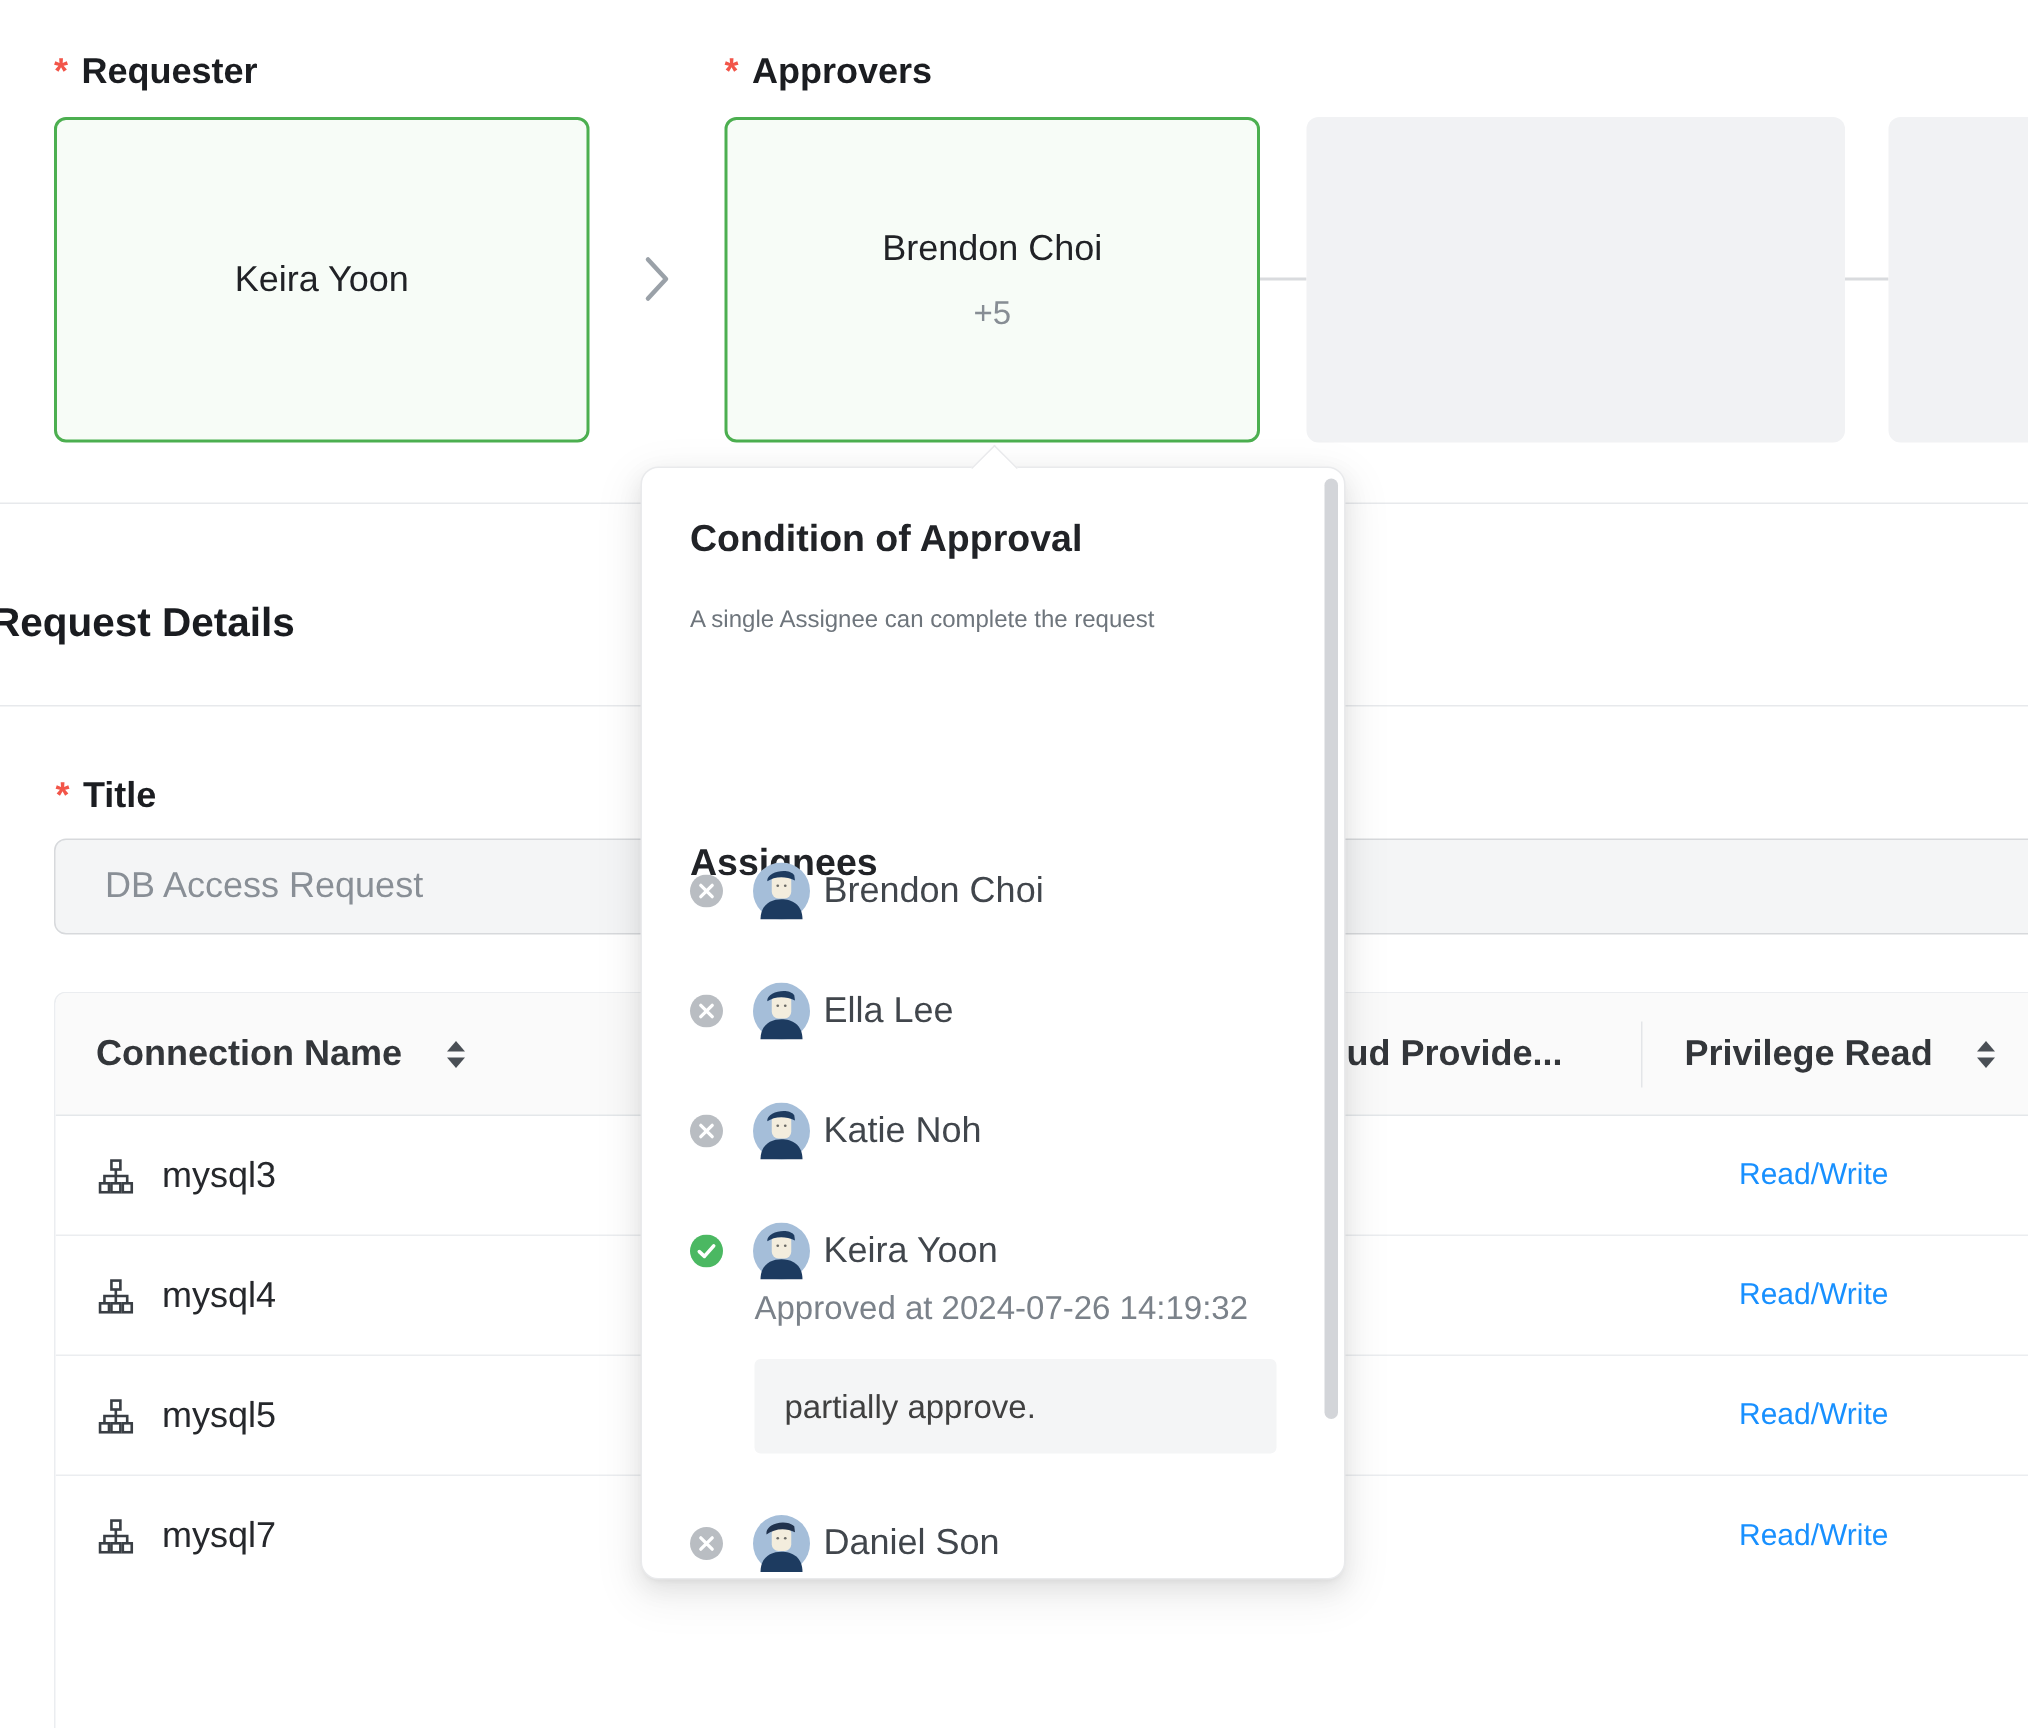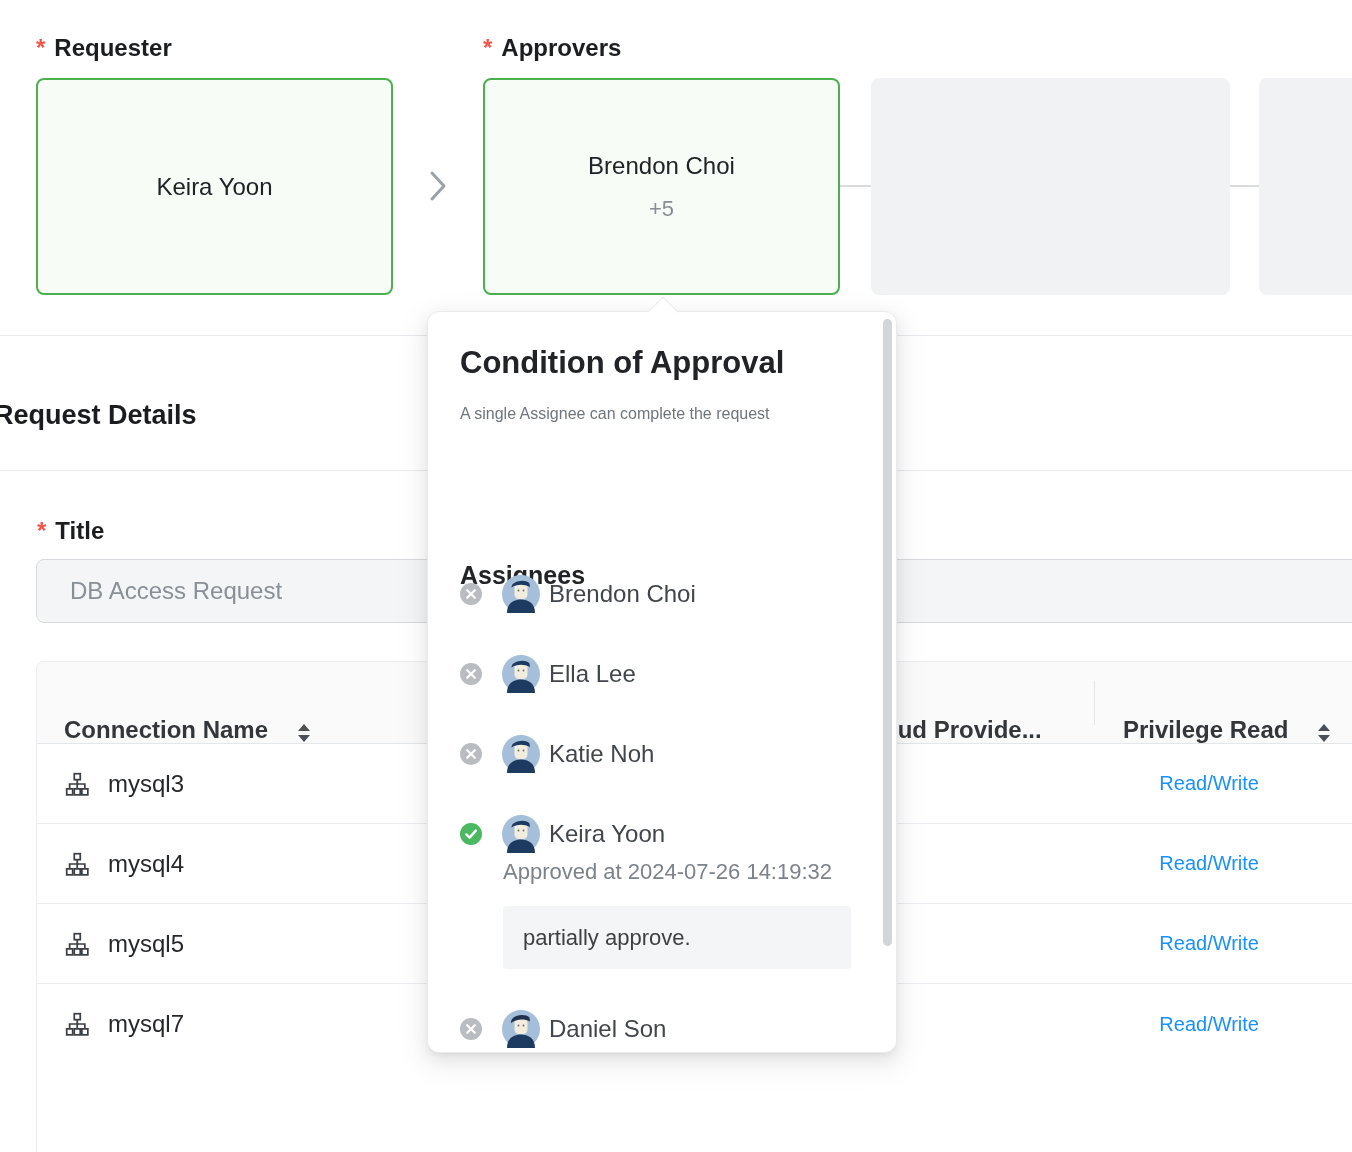--- a/index.html
+++ b/index.html
@@ -49,41 +49,41 @@
   
   .table {
     position:absolute; left:36px; top:661px; width:1320px; height:491px;
     border-left:1px solid #ebedf0; border-top:1px solid #ebedf0;
     border-radius:8px 0 0 0; overflow:hidden; background:#fff;
   }
   .thead {
     position:relative; height:82px; background:#fafafa; border-bottom:1px solid #e4e7ea;
     font-weight:700; color:#33363a; font-size:24px;
   }
-  .th { position:absolute; top:0; height:82px; display:flex; align-items:flex-end; gap:28px; }
+  .th { position:absolute; top:0; height:82px; display:flex; align-items:center; gap:28px; }
   .th-conn { left:27px; }
   .th-cloud { left:822px; }
   .th-priv { left:1086px; }
   .col-sep { position:absolute; left:1057px; top:19px; width:1px; height:44px; background:#e3e5e8; }
   .trow { position:relative; height:80px; border-bottom:1px solid #ebedf0; display:flex; align-items:center; padding-left:27px; }
   .trow:last-child { border-bottom:none; }
   .conn-name { font-size:24px; color:#26282c; margin-left:18px; }
   .priv-link { position:absolute; left:1086px; width:136px; text-align:right; font-size:20px; color:#1890ff; cursor:pointer; text-decoration:none; }
 
   
   .popover {
     position:absolute; left:427px; top:311px; width:470px; height:742px;
     background:#fff; border:1px solid #e9eaec; border-radius:12px; z-index:10;
     box-shadow:0 6px 16px rgba(0,0,0,0.08), 0 3px 6px -4px rgba(0,0,0,0.12), 0 9px 28px 8px rgba(0,0,0,0.05);
   }
   .pop-arrow {
     position:absolute; left:224px; top:-11px; width:22px; height:22px; background:#fff;
     border-top:1px solid #e9eaec; border-left:1px solid #e9eaec; transform:rotate(45deg);
   }
-  .pop-title { position:absolute; left:32px; top:33px; font-size:31px; font-weight:700; color:#212327;text-align:center; }
+  .pop-title { position:absolute; left:32px; top:33px; font-size:25px; font-weight:700; color:#212327;text-align:center; }
   .pop-desc { position:absolute; left:32px; top:82px; width:310px; font-size:16px; line-height:40px; color:#6e757c; }
   .pop-subtitle { position:absolute; left:32px; top:204px; font-size:25px; font-weight:700; color:#212327;margin-top:45px; }
 
   .assignee { position:absolute; left:32px; height:48px; display:flex; align-items:center; }
   .a-brendon { top:258px; } .a-ella { top:338px; } .a-katie { top:418px; } .a-keira { top:498px; } .a-daniel { top:693px; }
   .status-btn { width:22px; height:22px; margin-right:20px; flex:0 0 auto; cursor:pointer; background:none; border:none; padding:0; }
   .avatar { width:38px; height:38px; margin-right:9px; flex:0 0 auto; }
   .a-name { font-size:24px; color:#41464c; }
 
   .approved-at { position:absolute; left:75px; top:547px; font-size:22px; color:#7b828a; }

